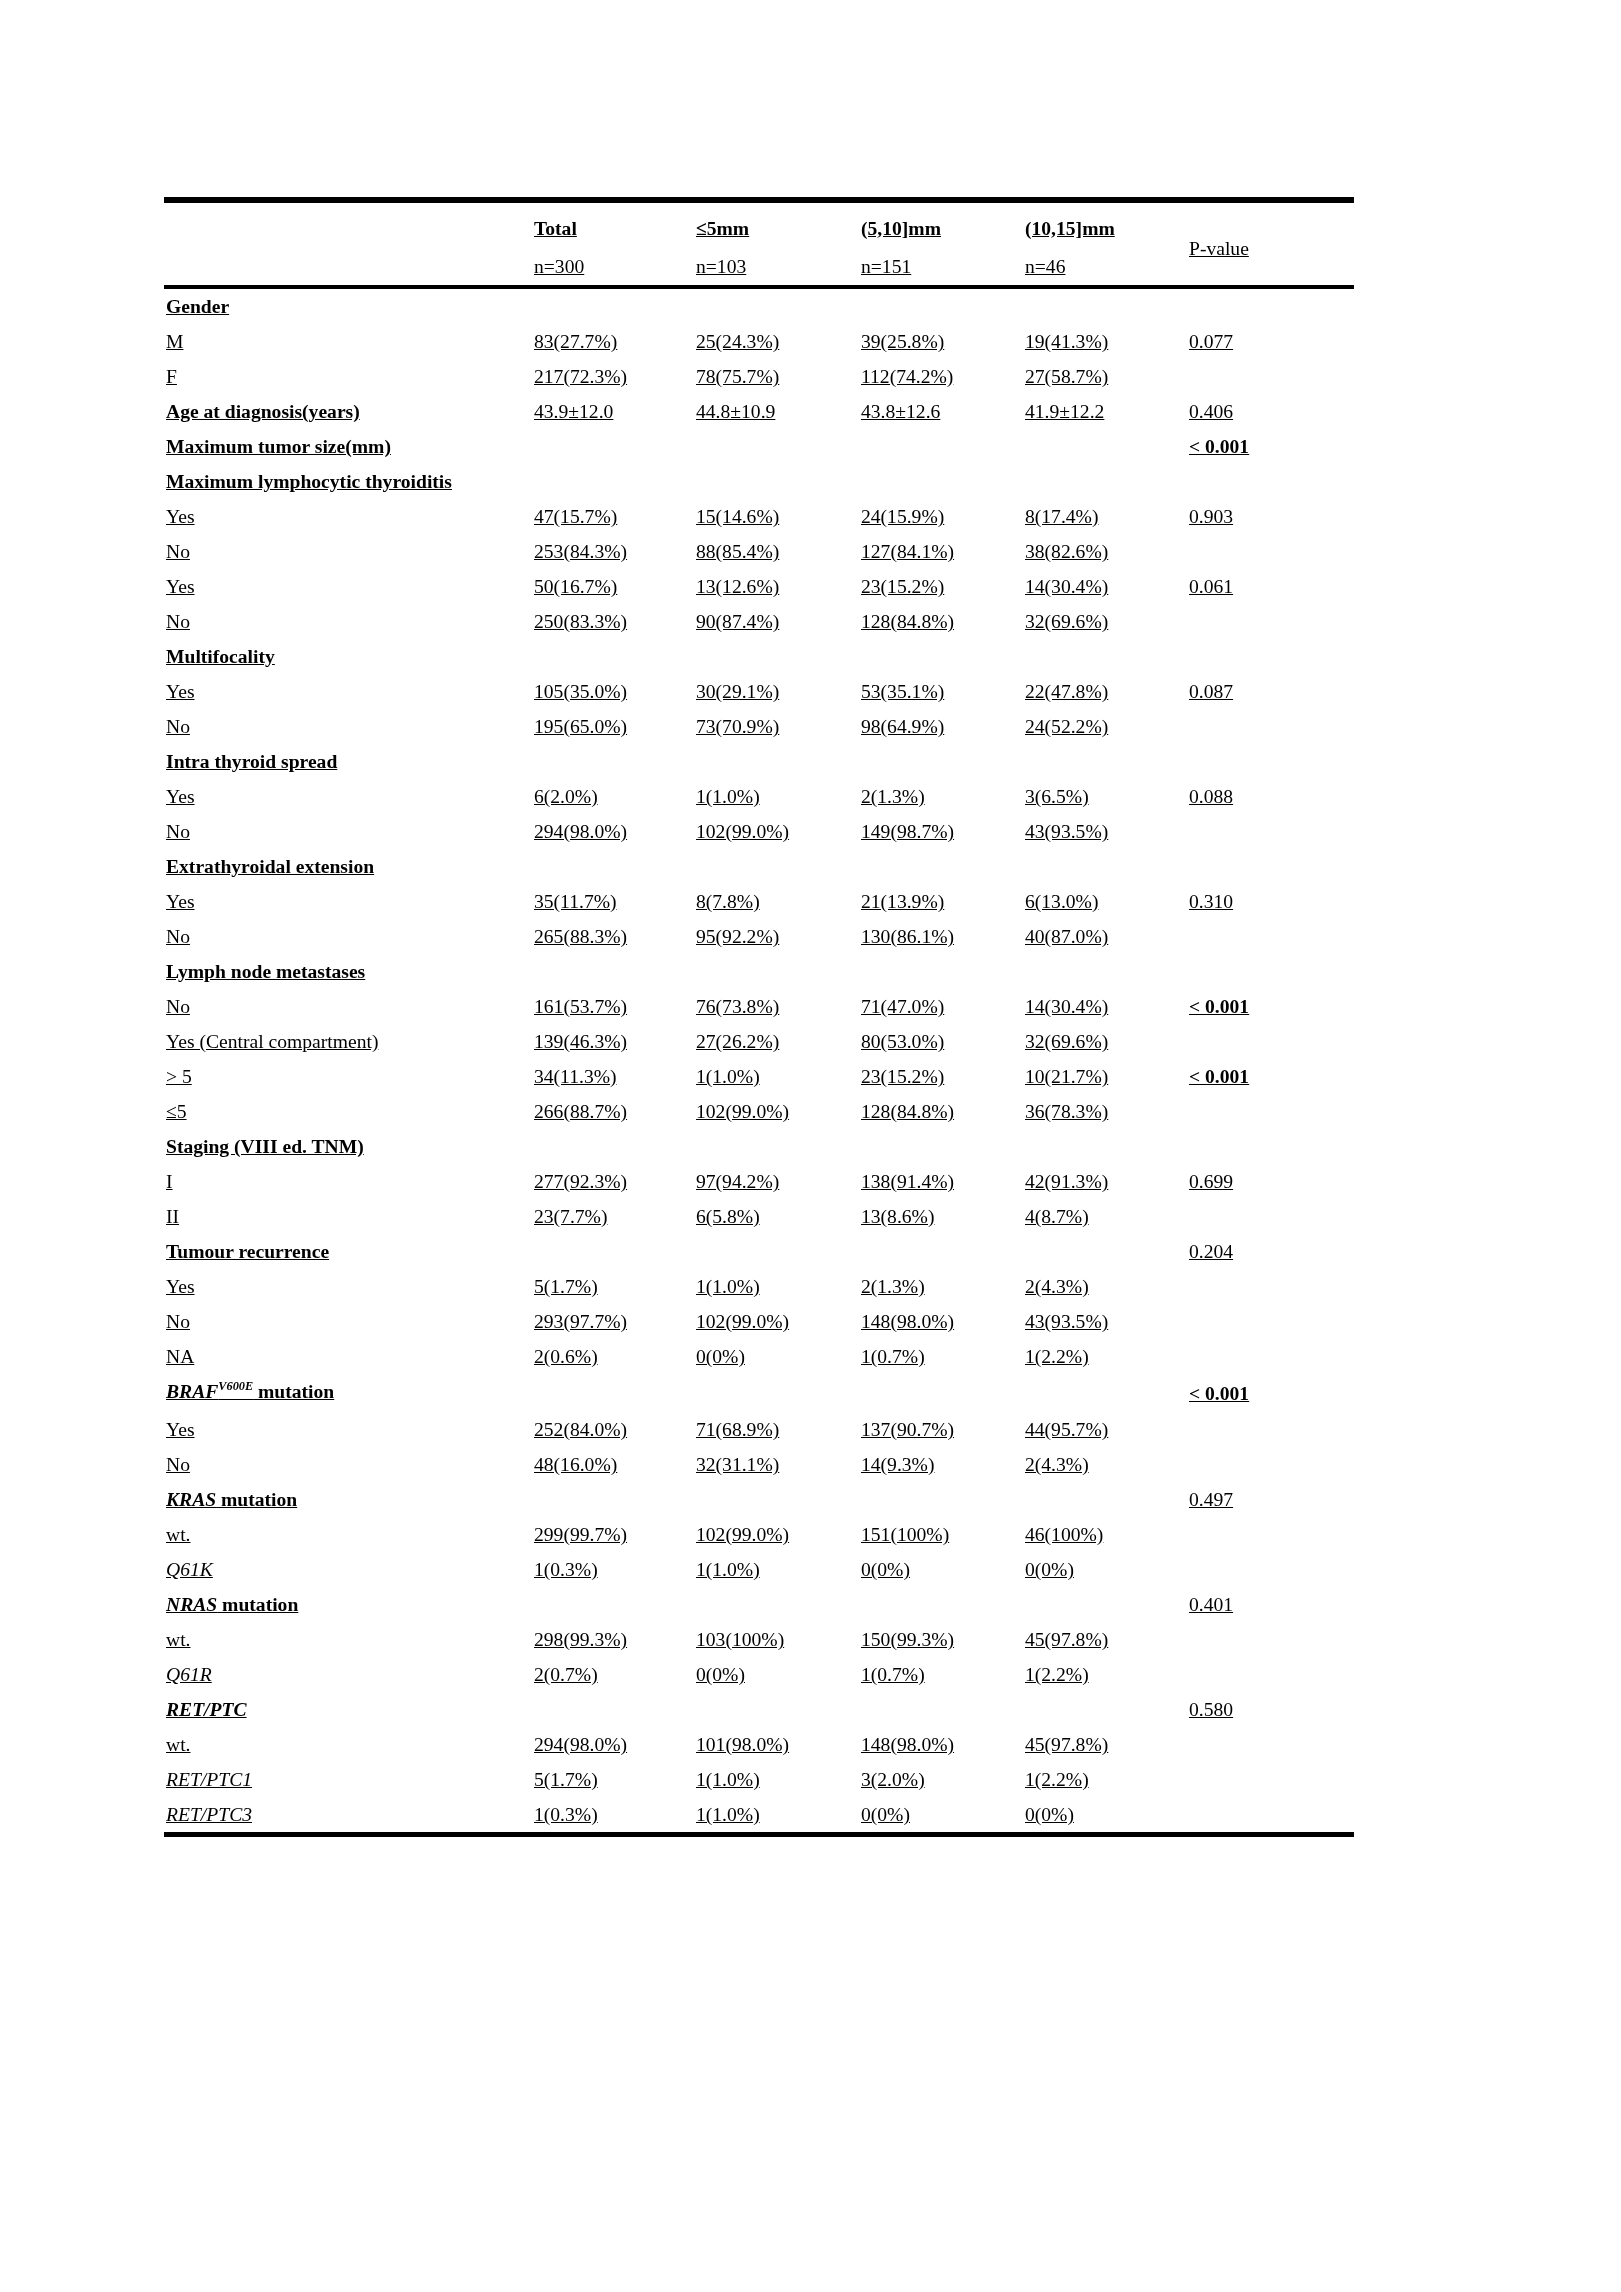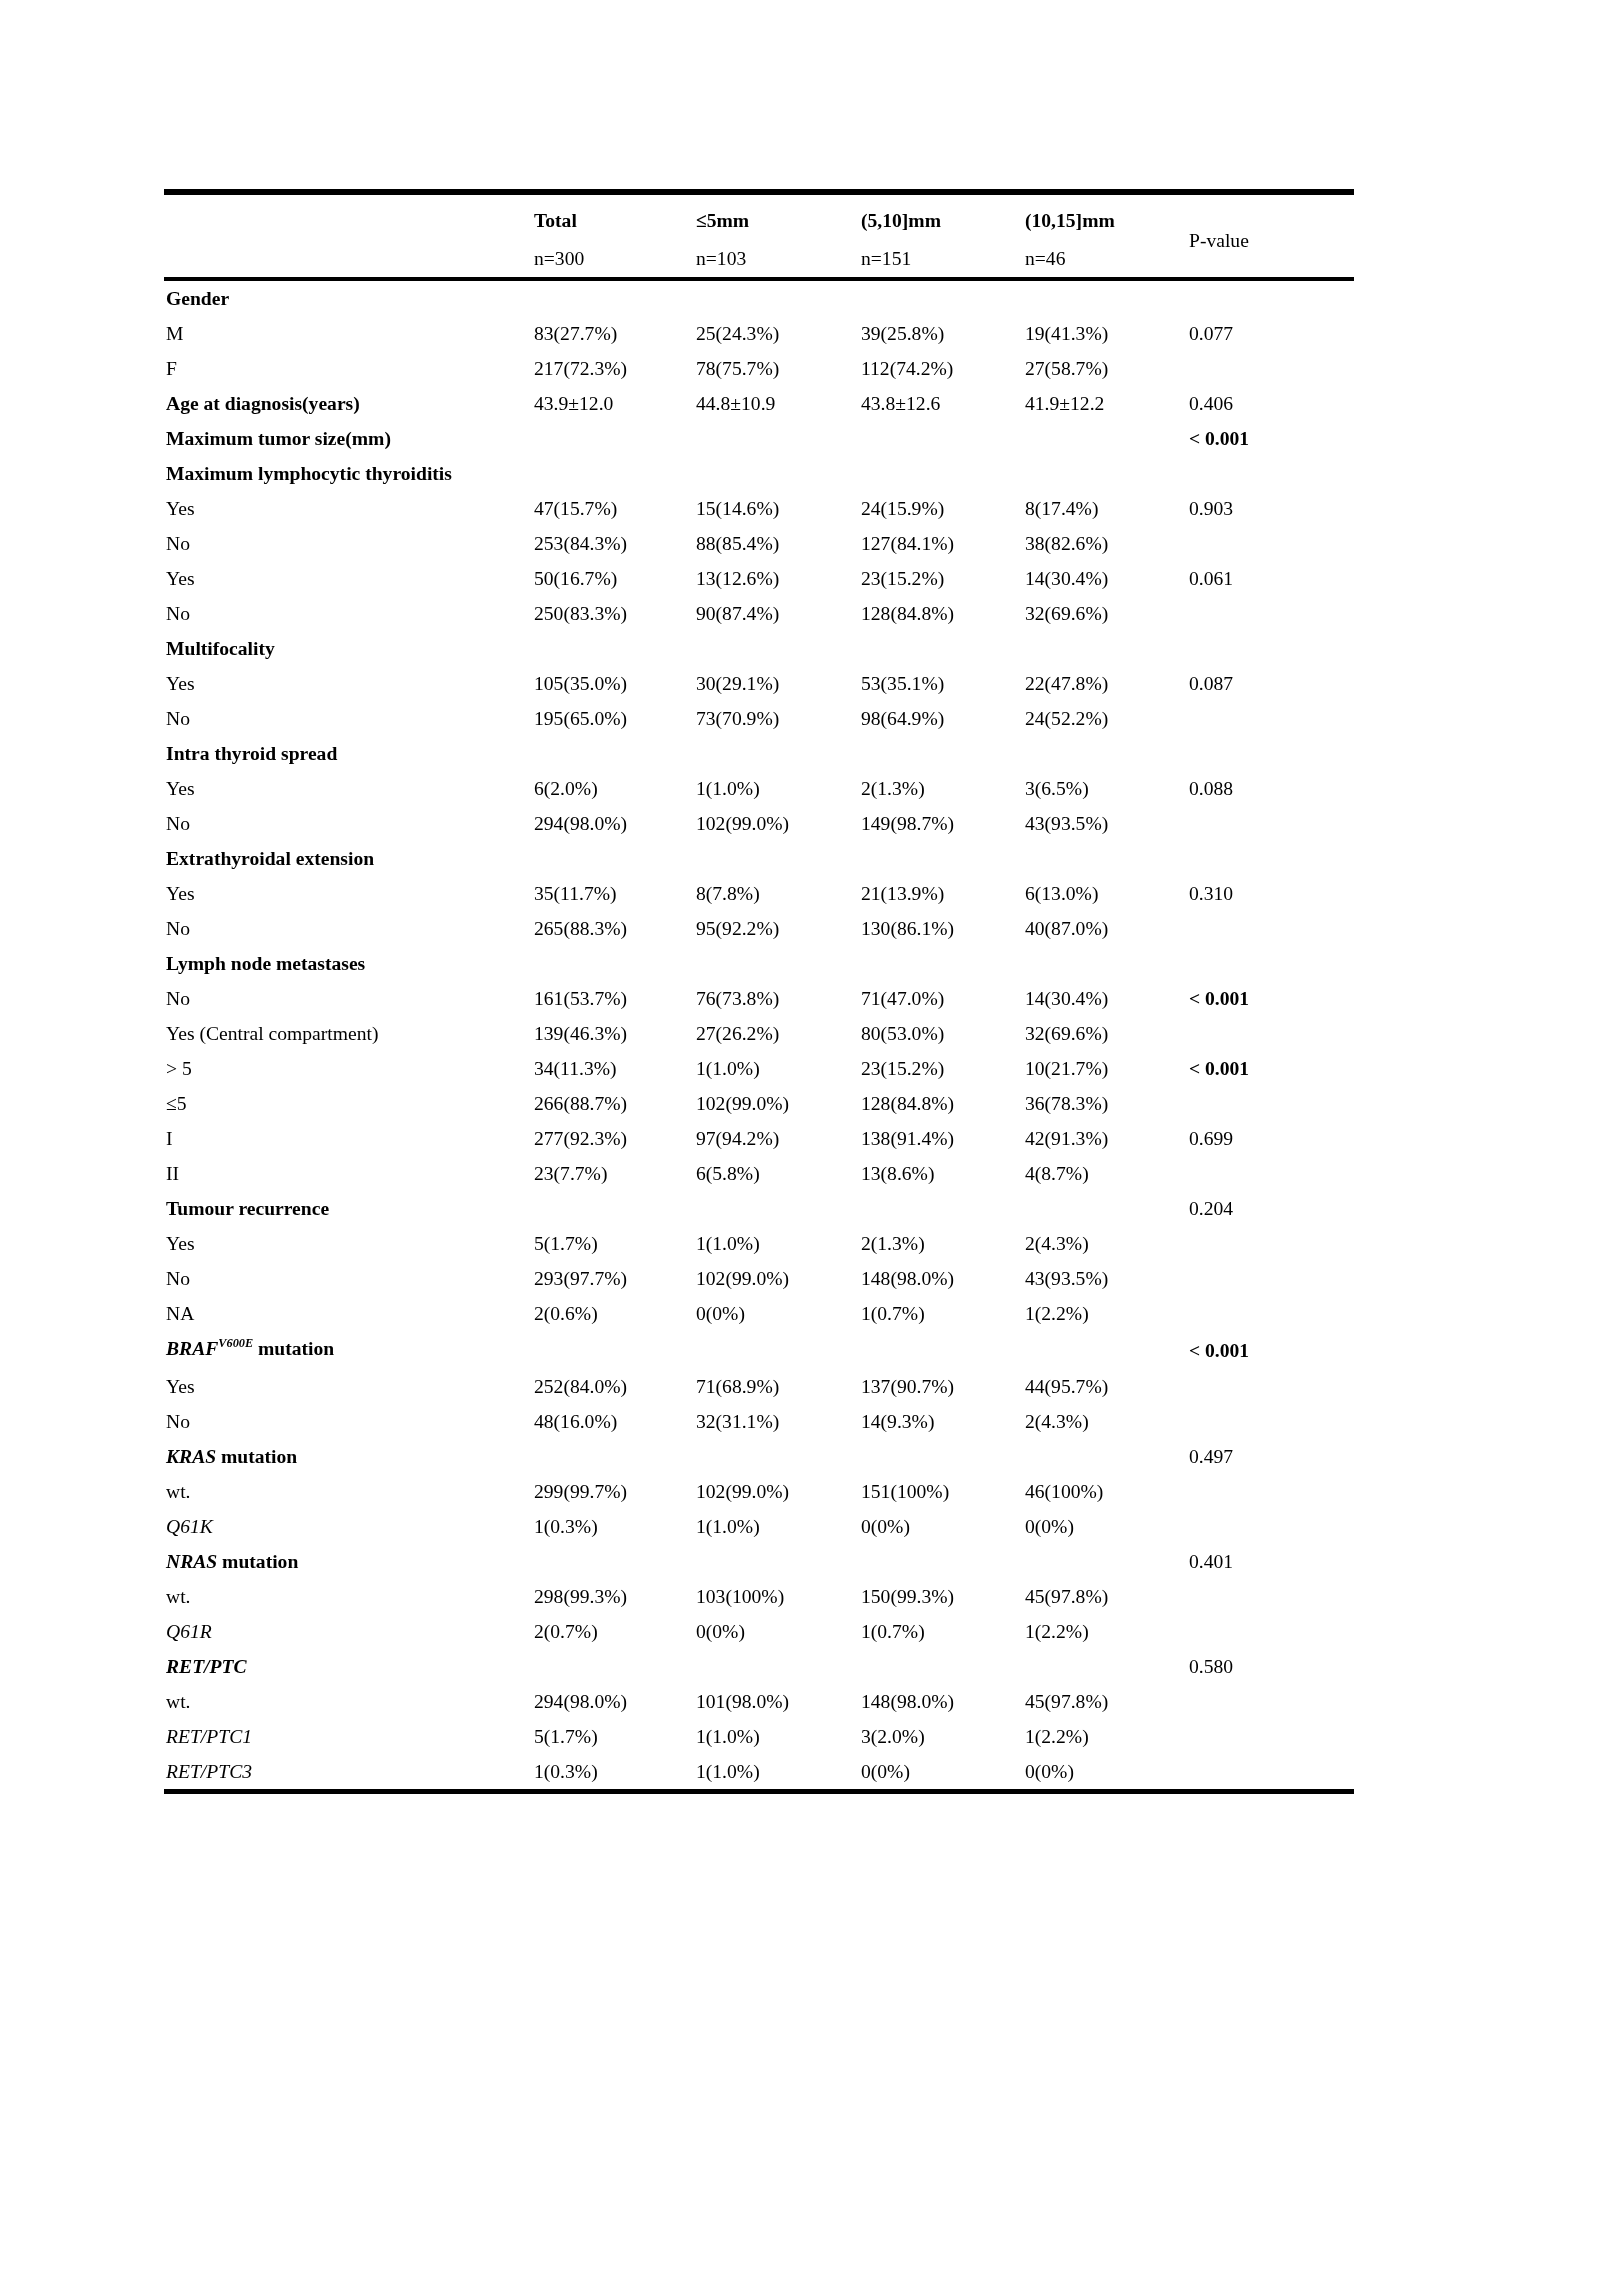--- a/index.html
+++ b/index.html
@@ -1,20 +1,20 @@
 <!DOCTYPE html>
 <html><head>
 <meta charset="utf-8">
 <style>
   html,body{margin:0;padding:0;}
   body{
     width:1621px;height:2293px;background:#ffffff;position:relative;
     font-family:"Liberation Serif","DejaVu Serif",serif;color:#000;
   }
-  .table-wrap{position:absolute;left:164px;top:189px;width:1189px;}
+  .table-wrap{position:absolute;left:164px;top:197px;width:1189px;text-decoration:underline;}
   table{
     border-collapse:collapse;width:1189px;table-layout:fixed;
     border-top:6.9px solid #000;border-bottom:5.9px solid #000;
   }
   col.c-label{width:370px;}
   col.c-total{width:162px;}
   col.c-le5{width:165px;}
   col.c-510{width:164px;}
   col.c-1015{width:164px;}
   col.c-p{width:165px;}
@@ -259,20 +259,28 @@
         </tr>
         <tr>
           <td class="lbl"><span>≤5</span></td>
           <td class="val">266(88.7%)</td>
           <td class="val">102(99.0%)</td>
           <td class="val">128(84.8%)</td>
           <td class="val">36(78.3%)</td>
           <td class="p"></td>
         </tr>
         <tr>
+          <td class="lbl"><span style="font-weight: bold;">Staging (VIII ed. TNM)</span></td>
+          <td class="val"></td>
+          <td class="val"></td>
+          <td class="val"></td>
+          <td class="val"></td>
+          <td class="p"></td>
+        </tr>
+        <tr>
           <td class="lbl"><span>I</span></td>
           <td class="val">277(92.3%)</td>
           <td class="val">97(94.2%)</td>
           <td class="val">138(91.4%)</td>
           <td class="val">42(91.3%)</td>
           <td class="p">0.699</td>
         </tr>
         <tr>
           <td class="lbl"><span>II</span></td>
           <td class="val">23(7.7%)</td>

